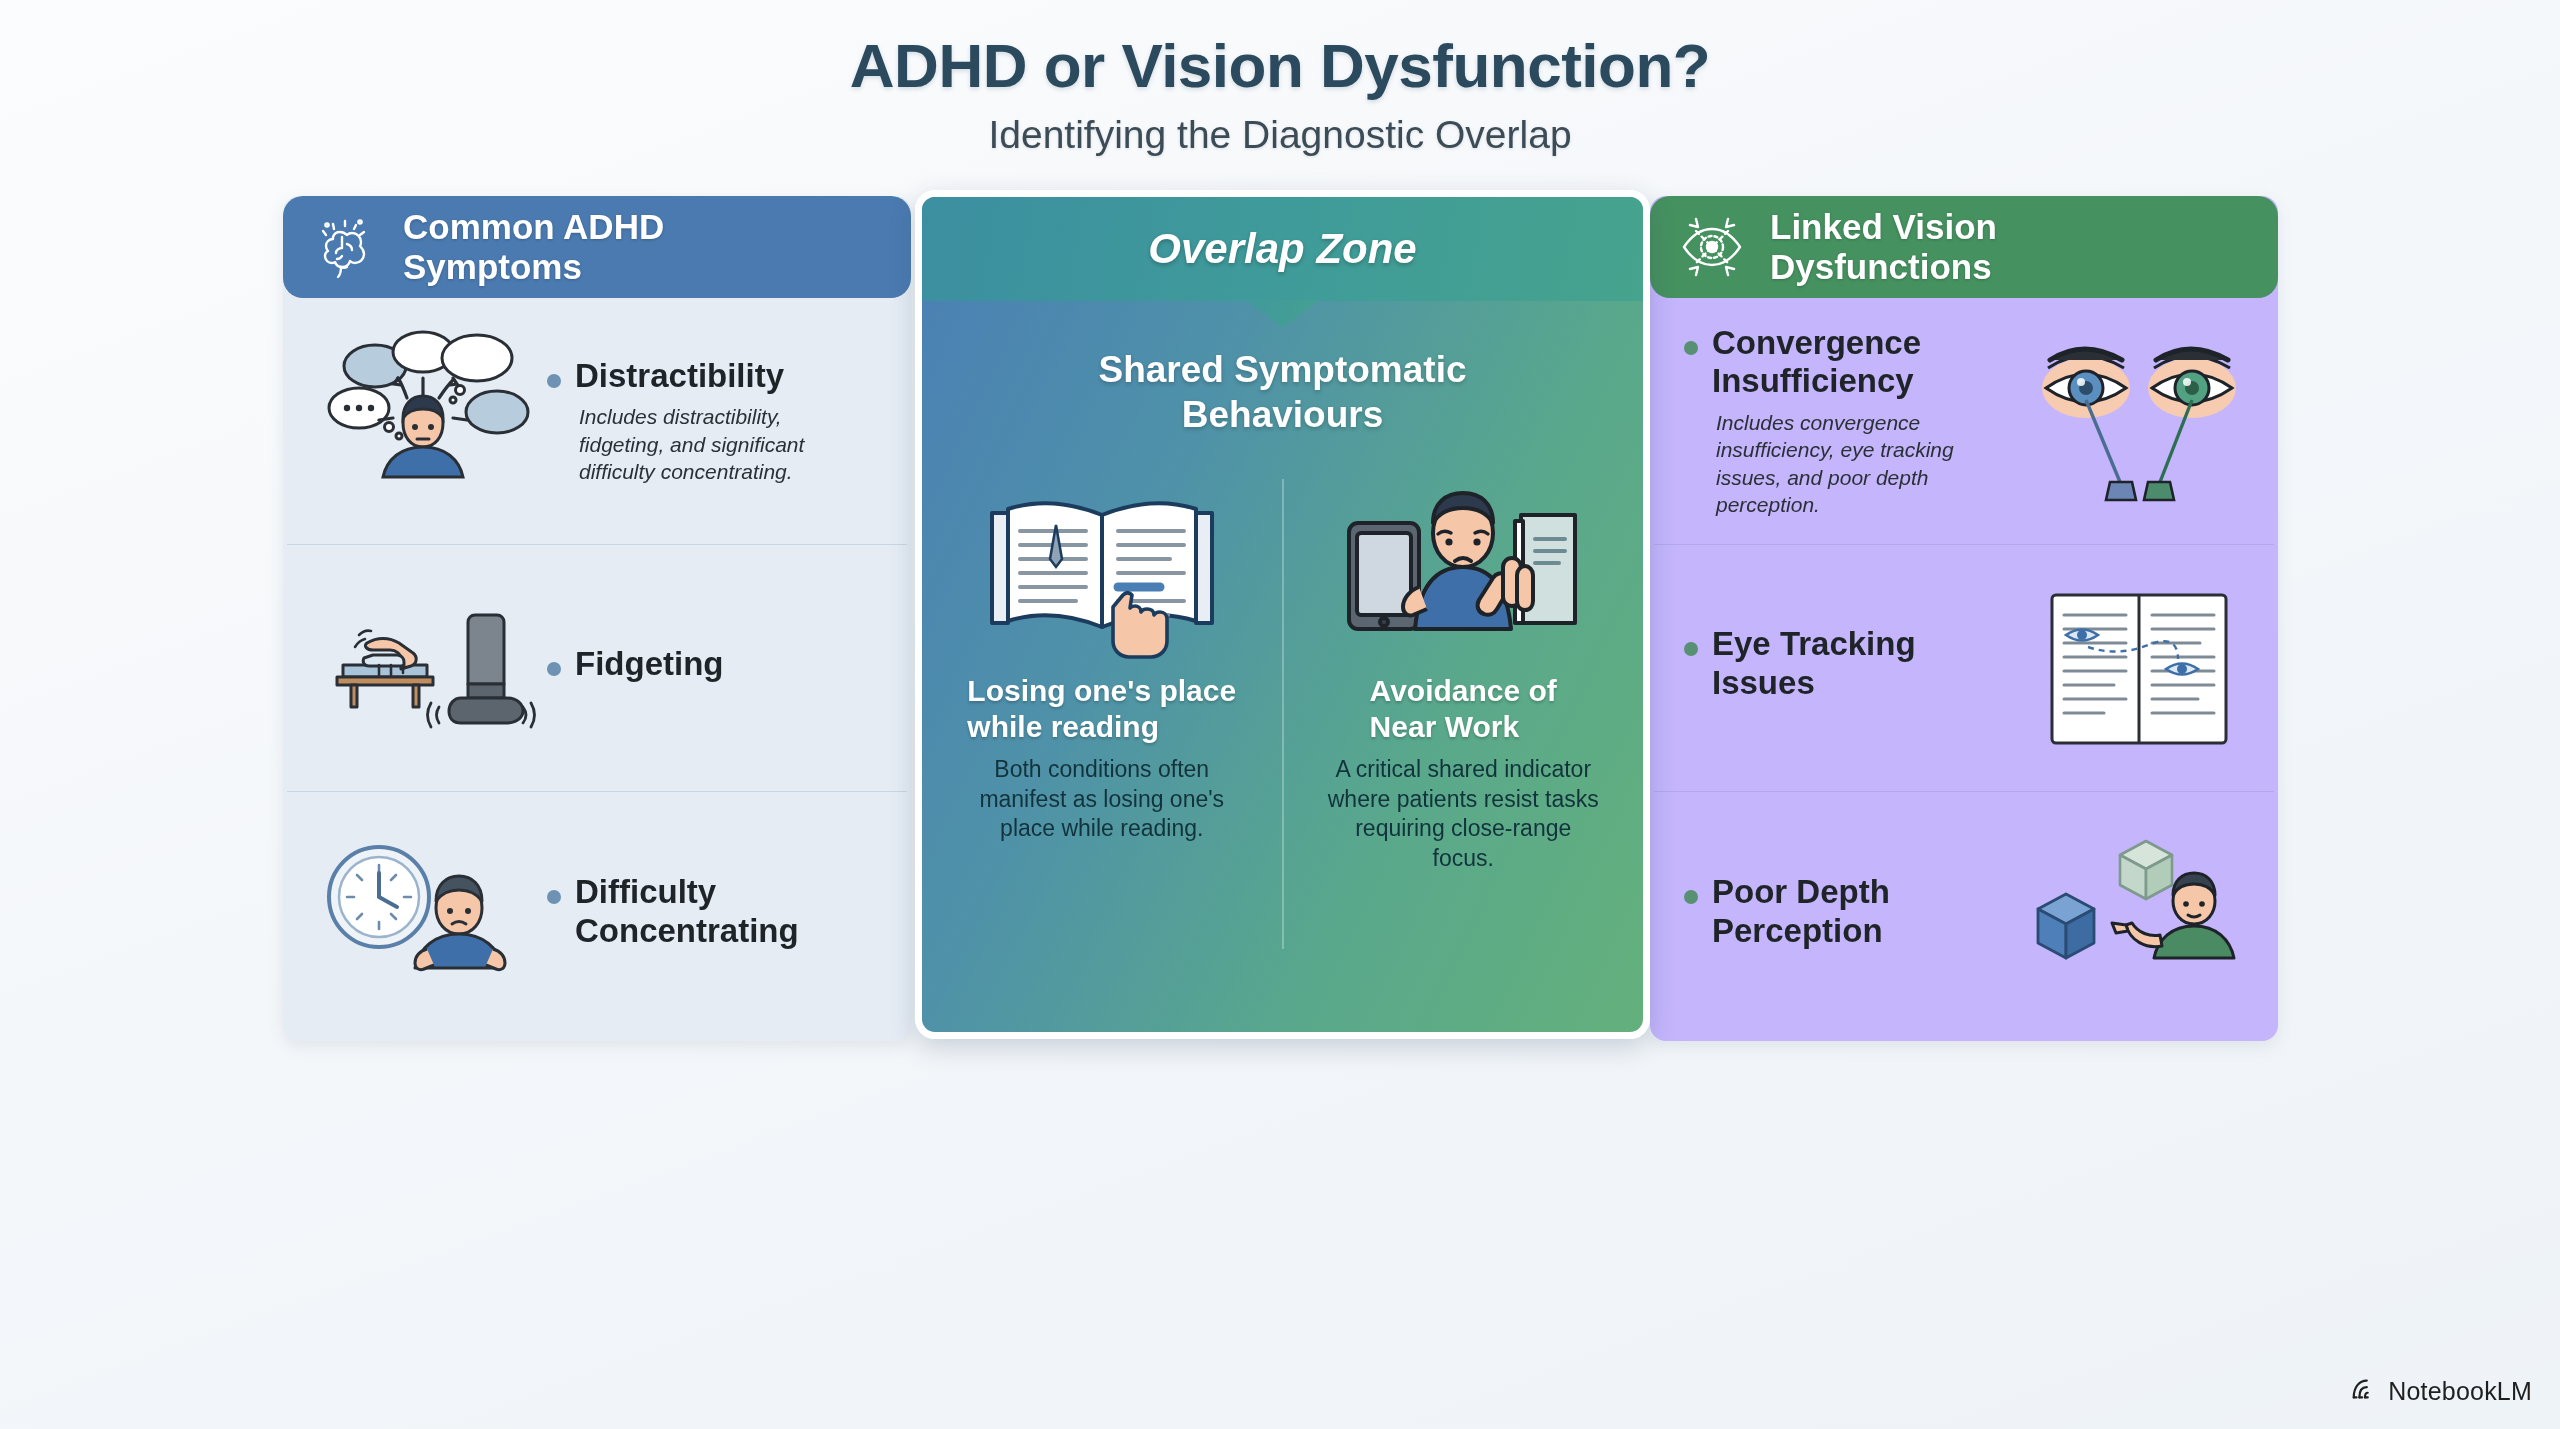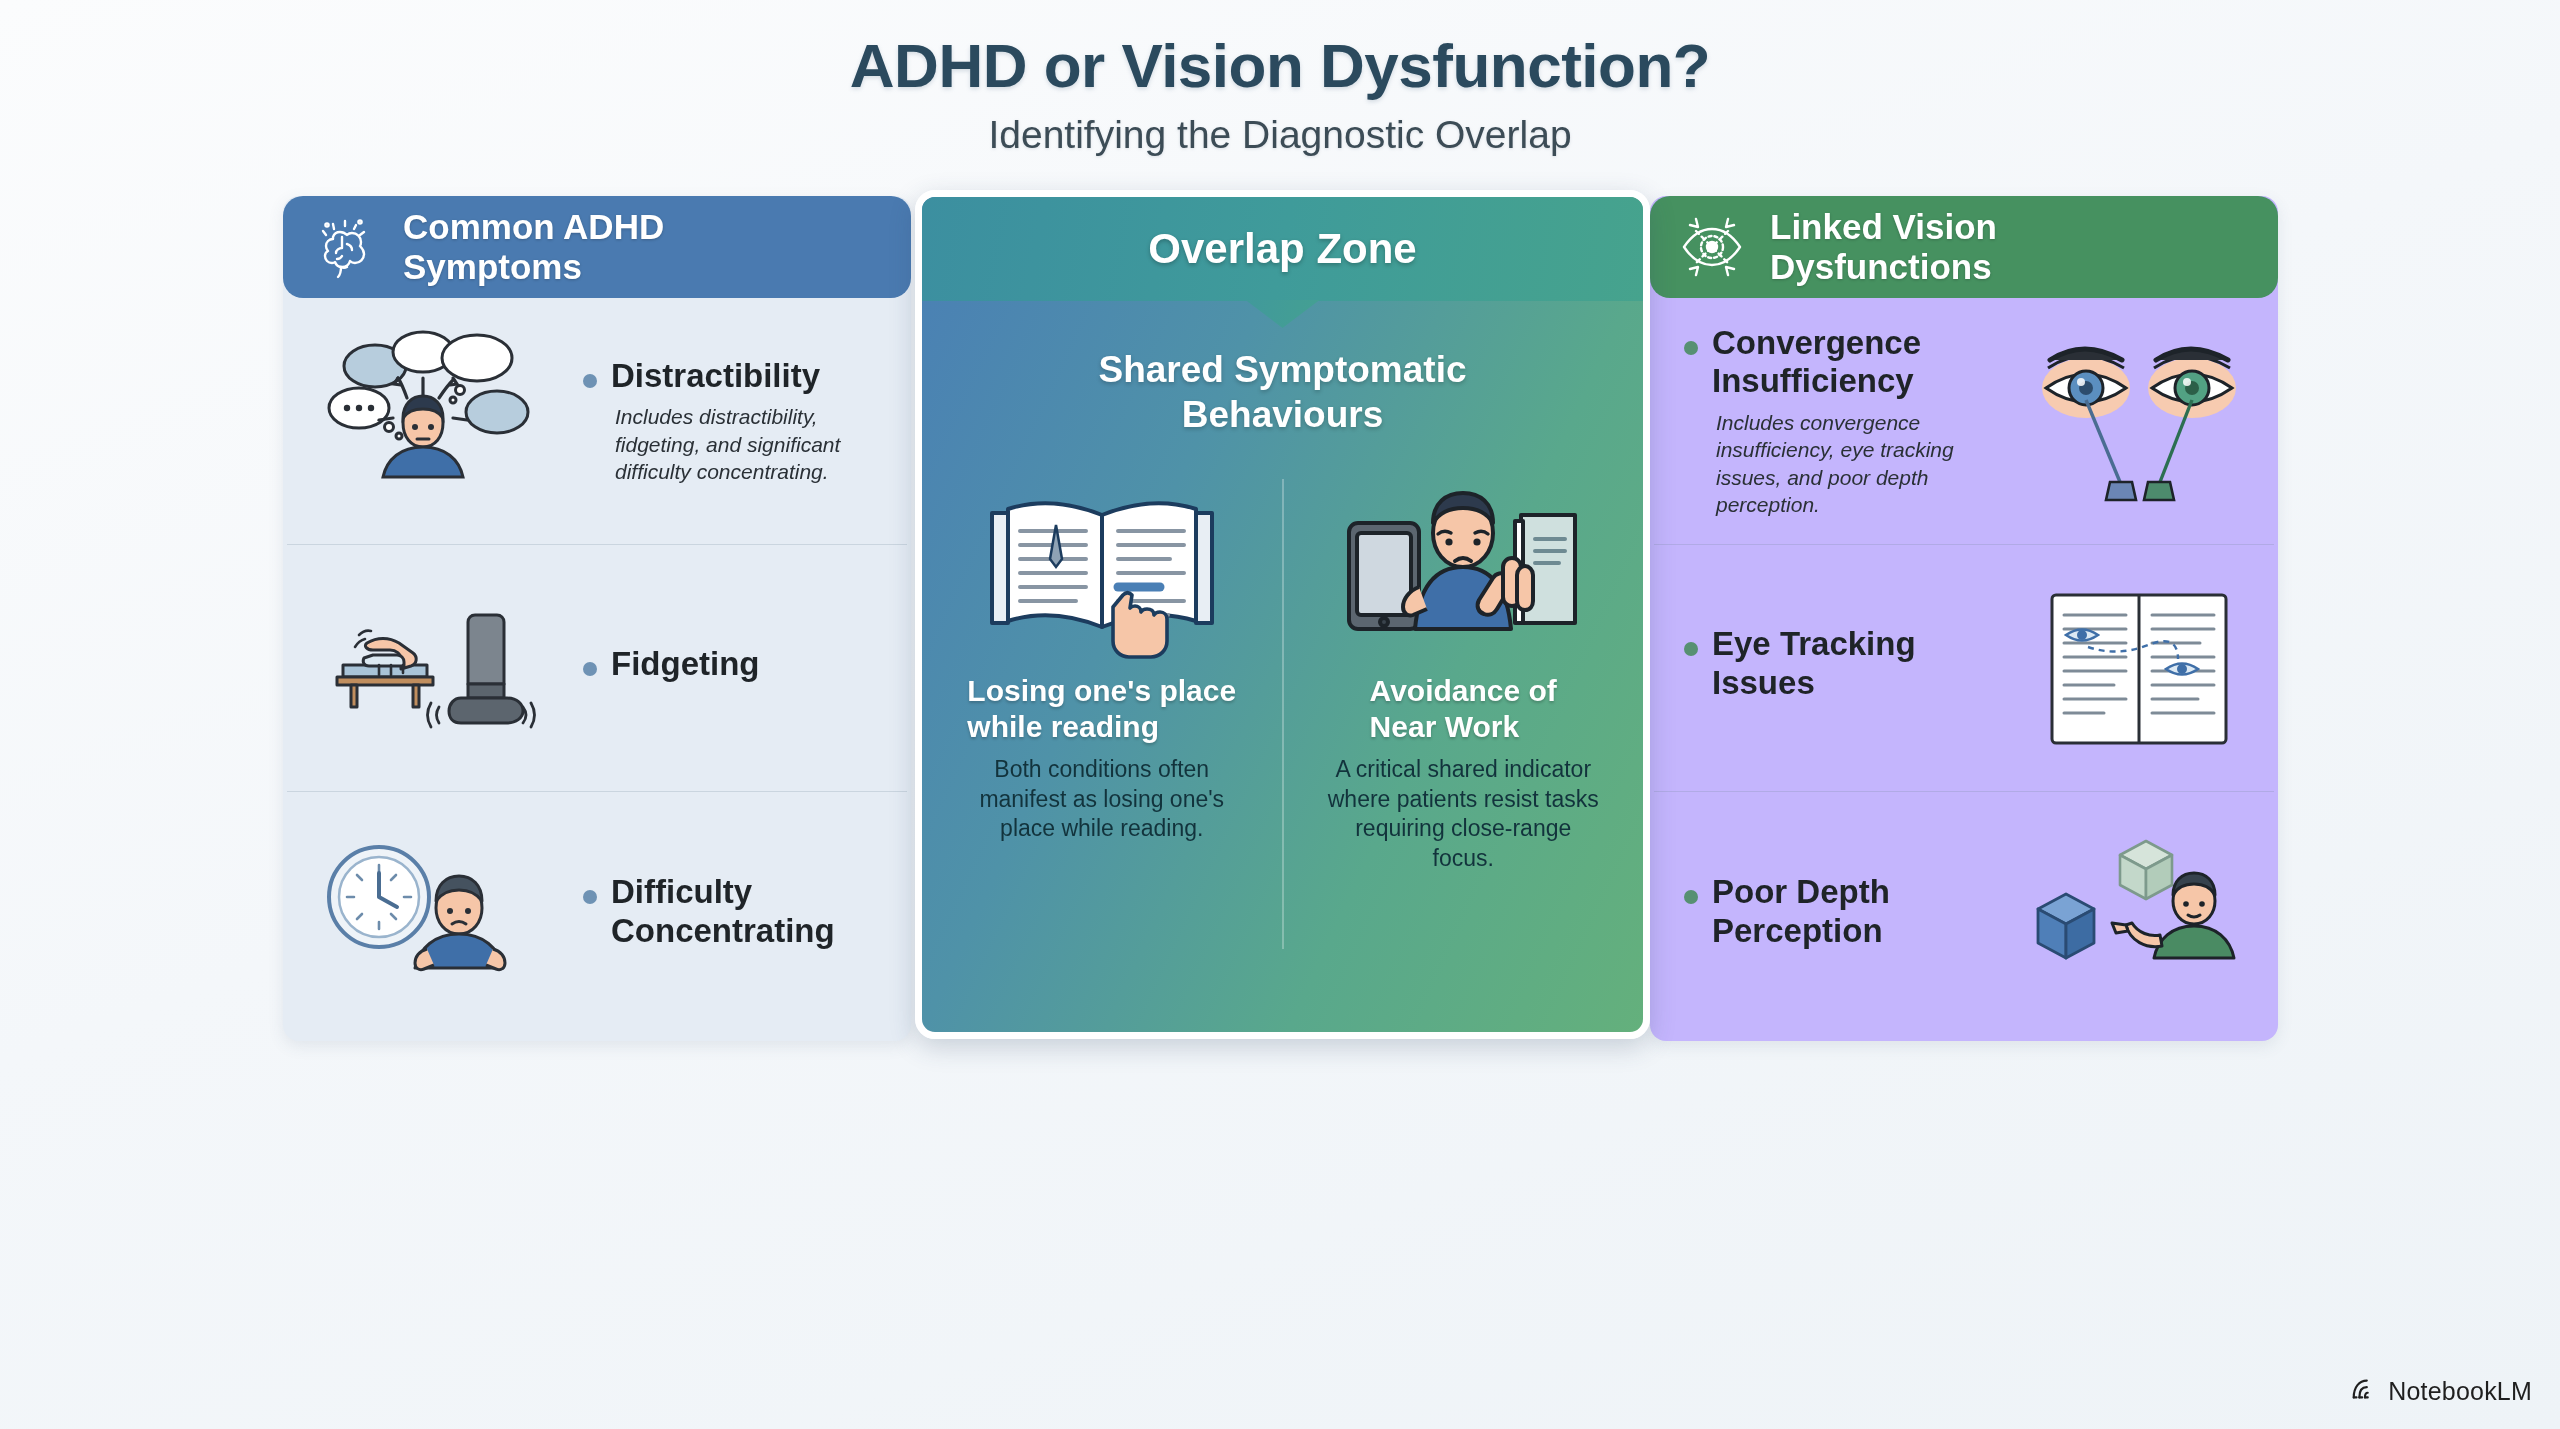--- a/index.html
+++ b/index.html
@@ -89,21 +89,21 @@
   .row {
     position: relative;
     display: flex;
     align-items: center;
     padding: 0 20px;
     height: 247px;
     border-bottom: 1px solid rgba(110,130,150,0.22);
   }
   .row:last-child { border-bottom: none; }
 
-  .row.left-row  { flex-direction: row; gap: 36px; }
+  .row.left-row  { flex-direction: row; }
   .row.right-row { flex-direction: row; }
 
   .row-art {
     flex: 0 0 auto;
     width: 230px;
     height: 190px;
     display: flex;
     align-items: center;
     justify-content: center;
   }
@@ -151,20 +151,21 @@
     overflow: hidden;
   }
 
   .center-header {
     position: relative;
     height: 104px;
     background: linear-gradient(100deg, #3c8fa0 0%, #3f9b9a 50%, #46a38d 100%);
     display: flex;
     align-items: center;
     justify-content: center;
+    font-style: italic;
   }
   .center-header-title {
     color: #ffffff;
     font-size: 42px;
     font-weight: bold;
     text-shadow: 0 2px 4px rgba(0,0,0,0.25);
   }
   .header-notch {
     position: absolute;
     left: 50%;

